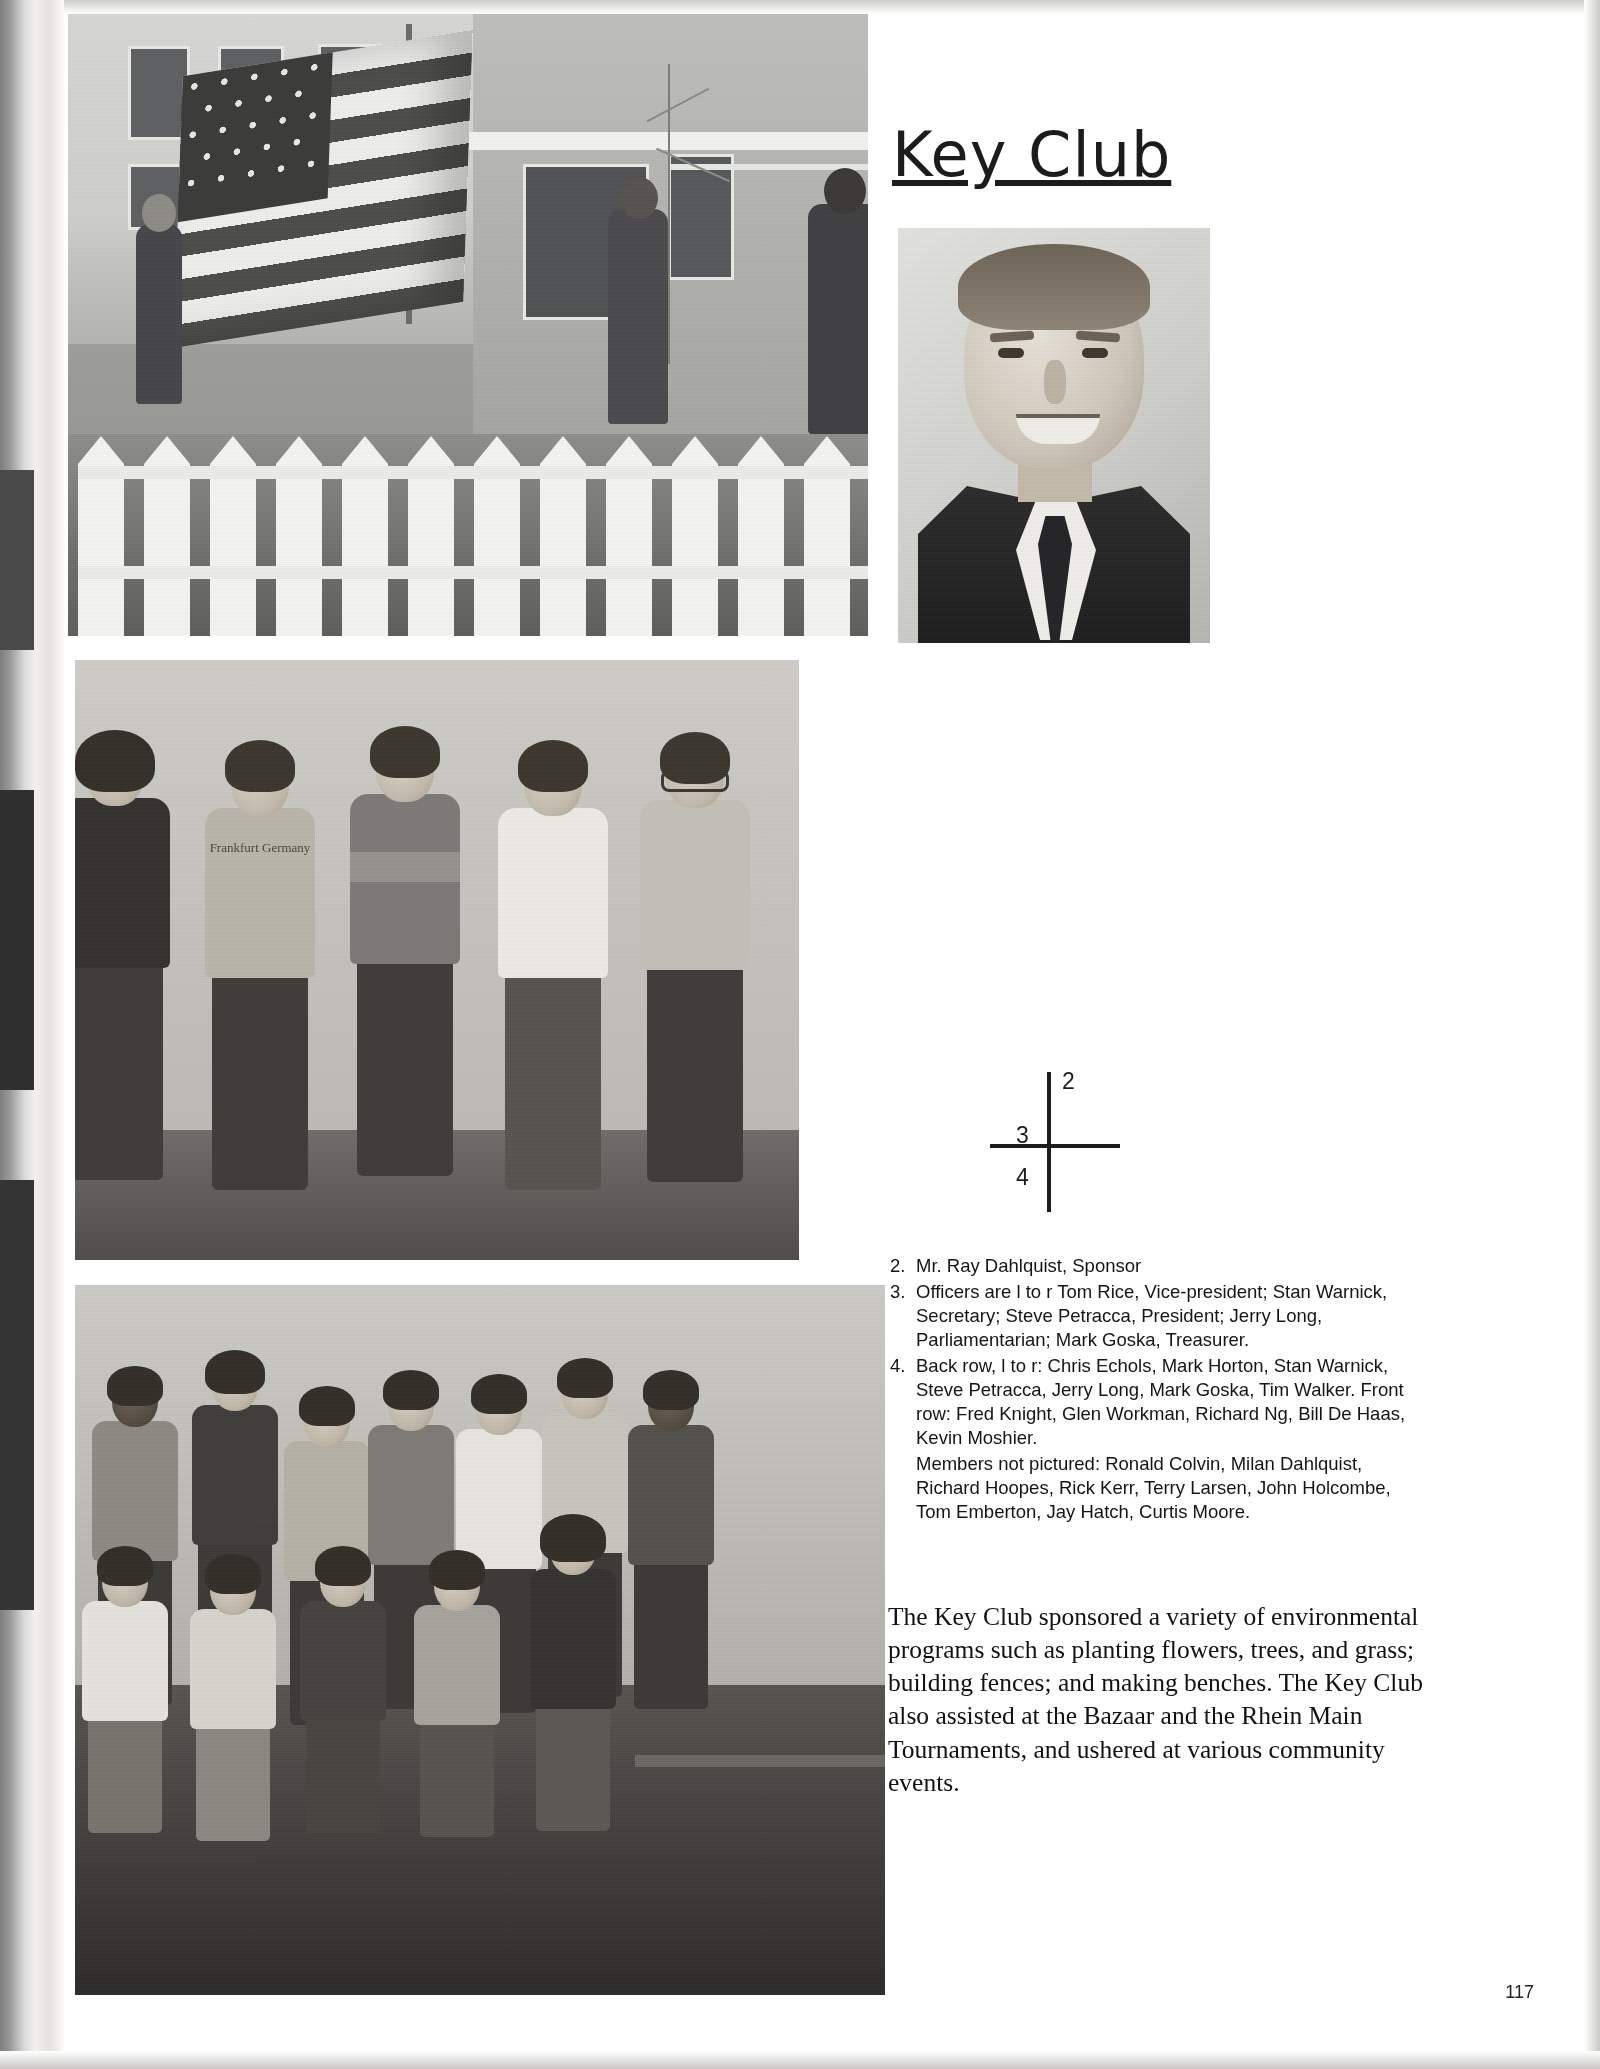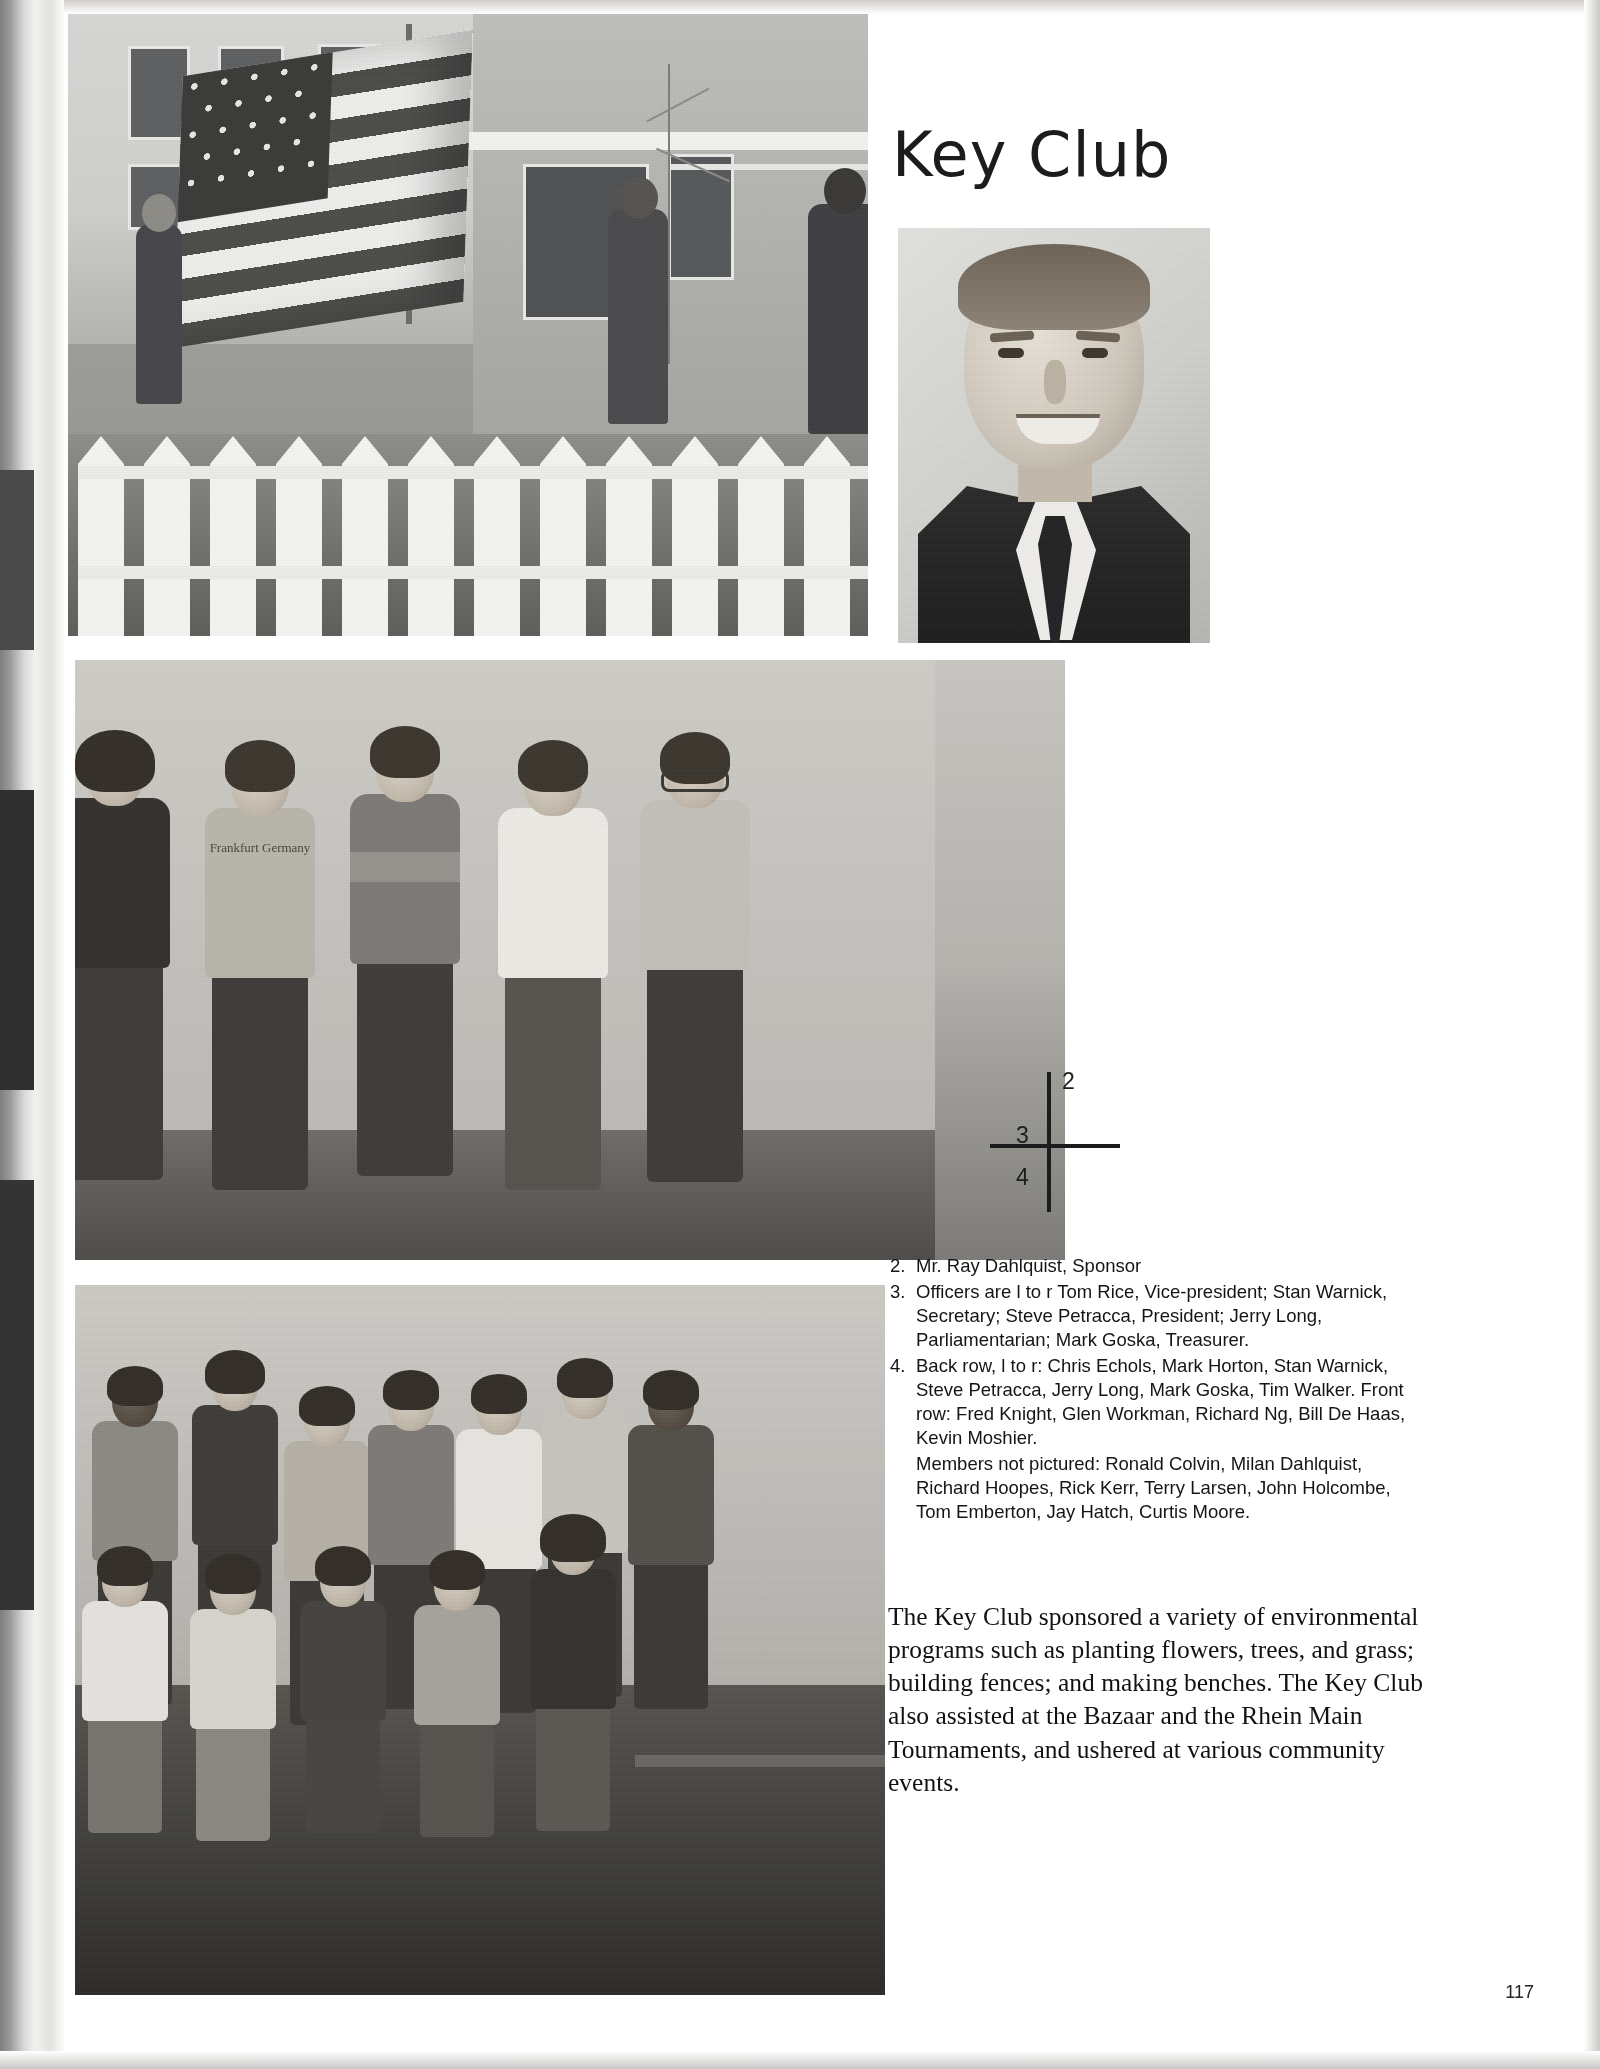--- a/index.html
+++ b/index.html
@@ -222,21 +222,21 @@
   }
   #photo-sponsor .tie {
     position:absolute; left:140px; top:288px; width:34px; height:128px;
     background:#232325;
     clip-path: polygon(22% 0, 78% 0, 100% 22%, 62% 100%, 38% 100%, 0 22%);
   }
 
   
   #photo-officers {
     left: 75px; top: 660px;
-    width: 990px; height: 600px;
+    width: 724px; height: 600px;
     background: linear-gradient(to bottom,#c8c6c1 0%, #b6b4af 50%, #7d7b77 100%);
   }
   #photo-officers .wall {
     position:absolute; left:0; top:0; width:860px; height:470px;
     background: linear-gradient(to bottom,#cfcdc8 0%, #bdbbb6 100%);
   }
   #photo-officers .floor {
     position:absolute; left:0; top:470px; width:860px; height:130px;
     background: linear-gradient(to bottom,#6f6d69 0%, #4e4c49 100%);
   }
@@ -322,20 +322,21 @@
 
   
   .title {
     position: absolute;
     left: 892px; top: 118px;
     font-family: "DejaVu Sans", sans-serif;
     font-size: 62px;
     font-weight: 400;
     letter-spacing: 1px;
     color: #1c1c1c;
+    text-decoration: underline;
   }
 
   
   .keymap {
     position: absolute;
     left: 990px; top: 1072px;
     width: 140px; height: 140px;
   }
   .keymap .vline {
     position:absolute; left:57px; top:0; width:4px; height:140px; background:#1c1c1c;

